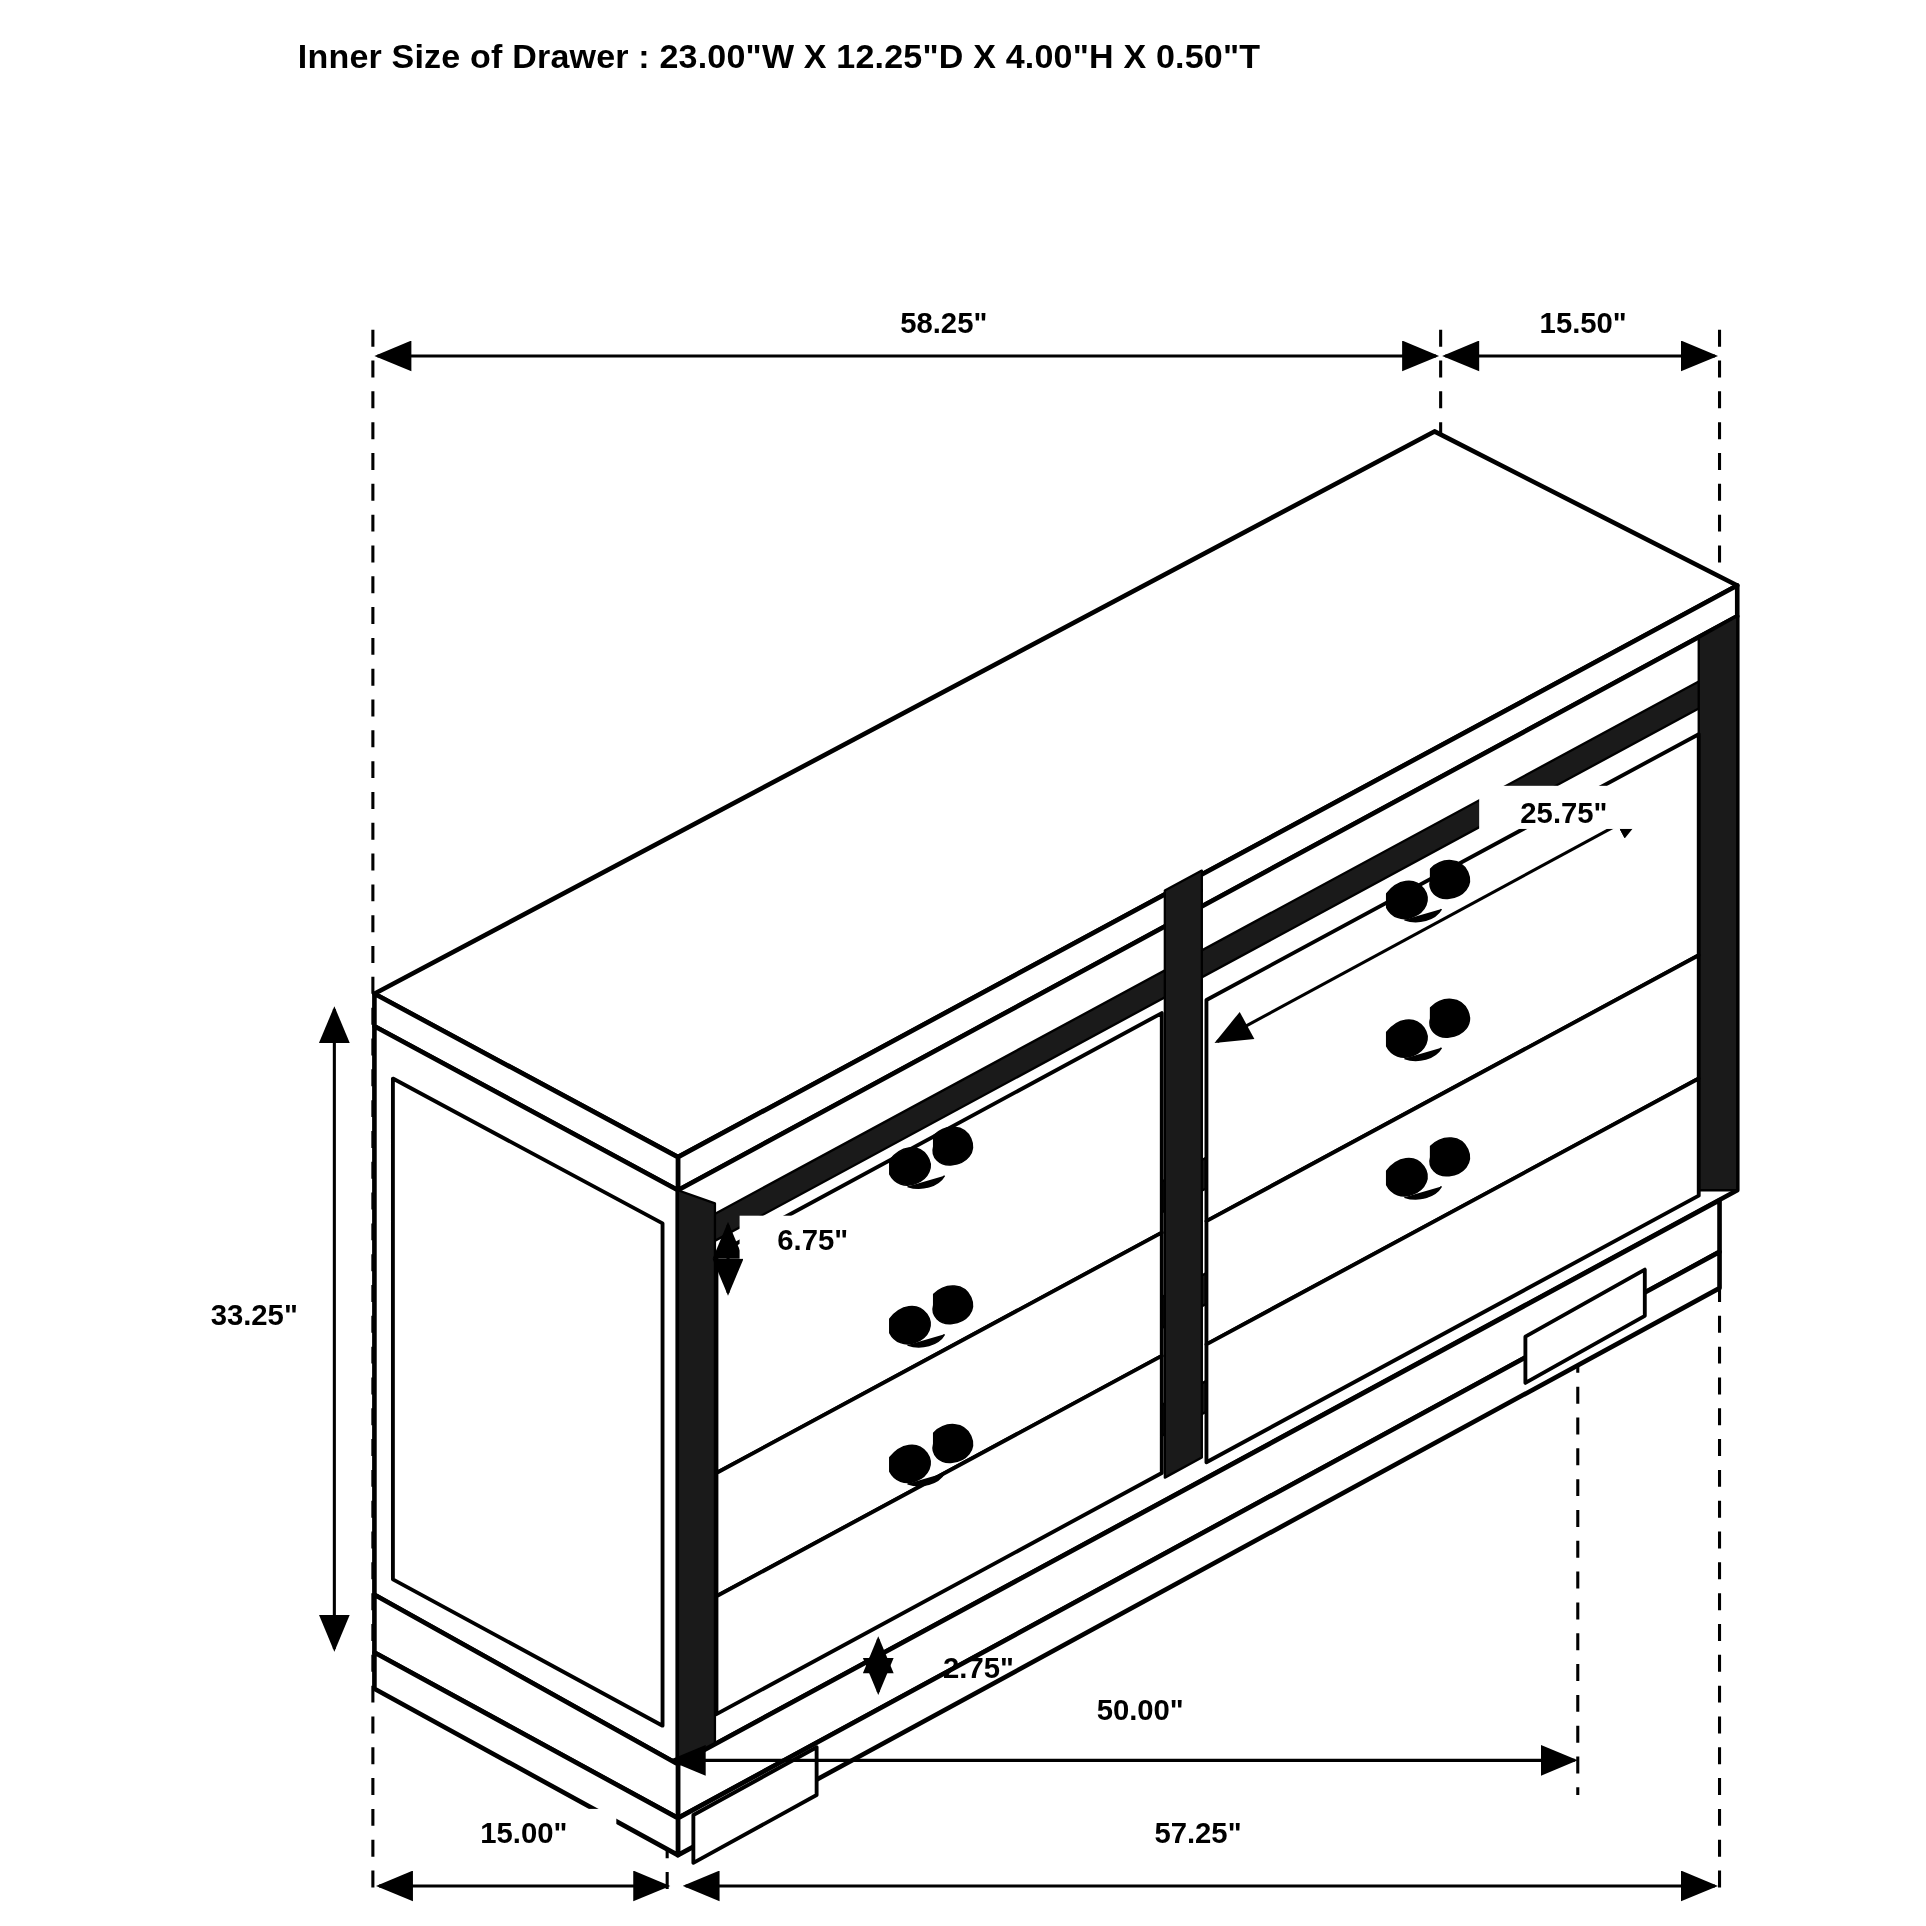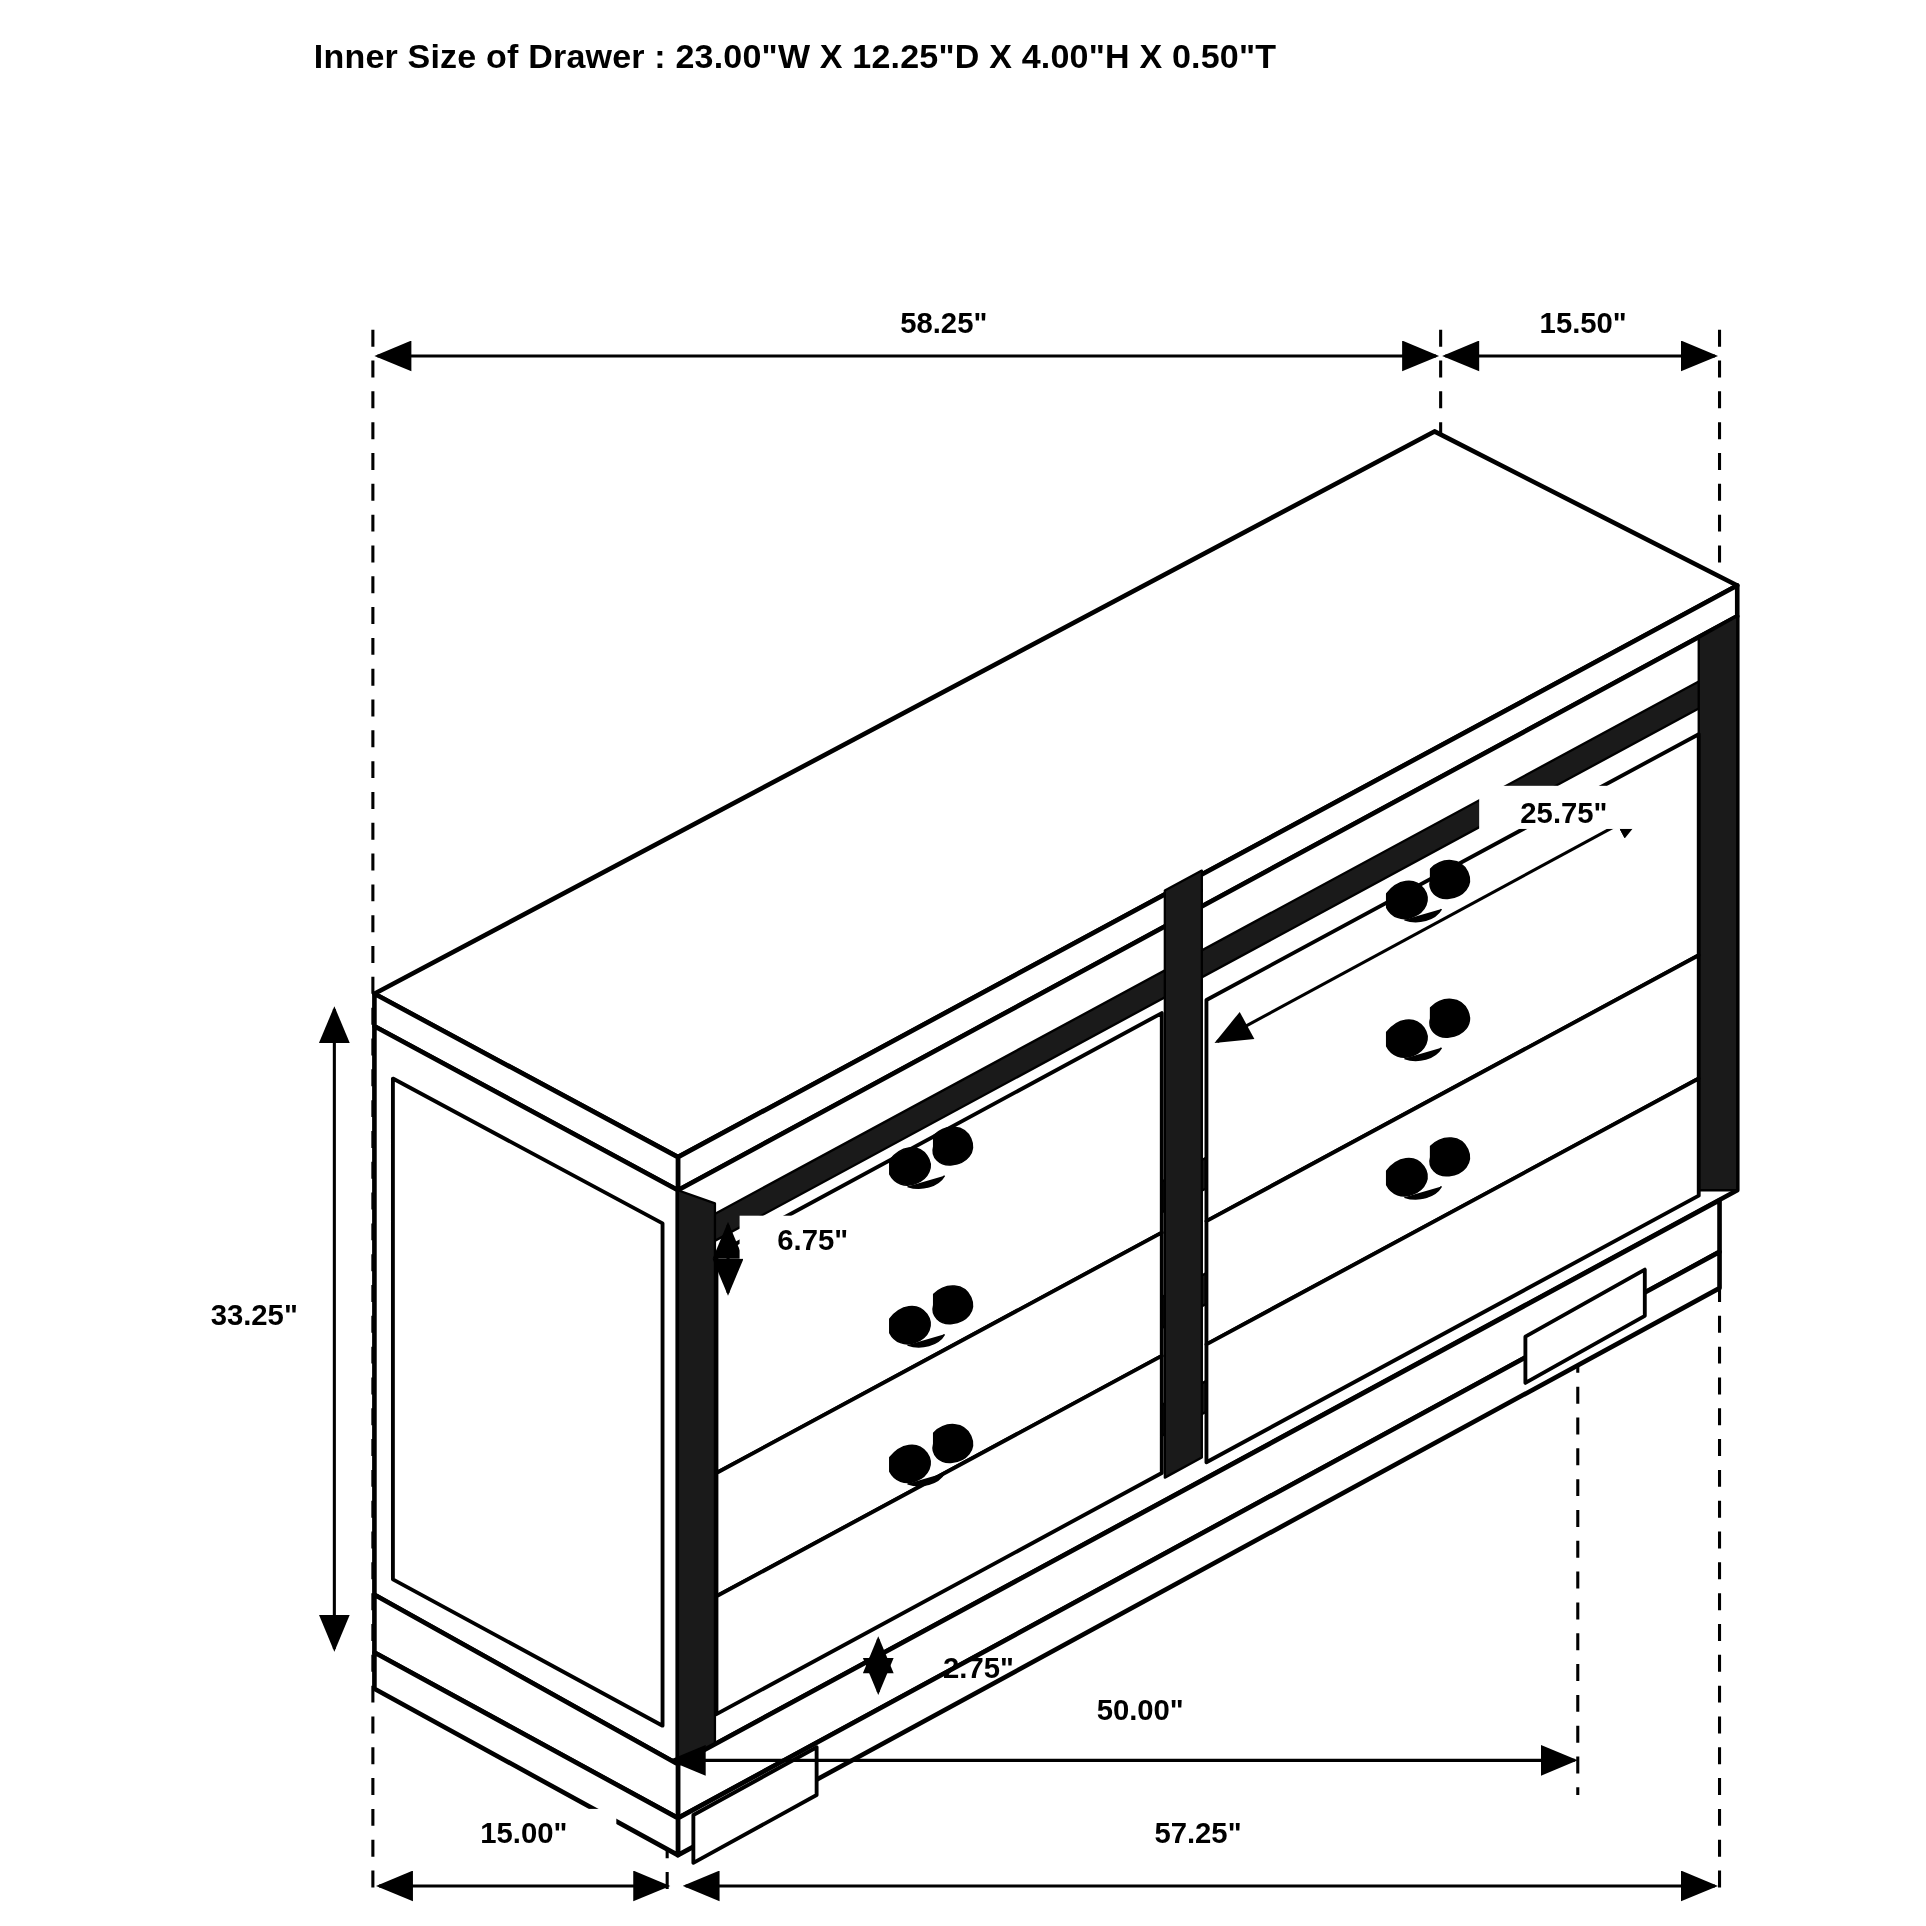--- a/index.html
+++ b/index.html
@@ -21,21 +21,20 @@
   }
   #title {
     position: absolute;
     top: 37px;
     left: 0;
     width: 1558px;
     text-align: center;
     font-size: 34px;
     font-weight: bold;
     letter-spacing: 0.2px;
-    padding-left: 16px;
   }
   svg#drawing {
     position: absolute;
     top: 0;
     left: 0;
     width: 1926px;
     height: 1926px;
   }
   .dimtext {
     font-family: "Liberation Sans", sans-serif;

